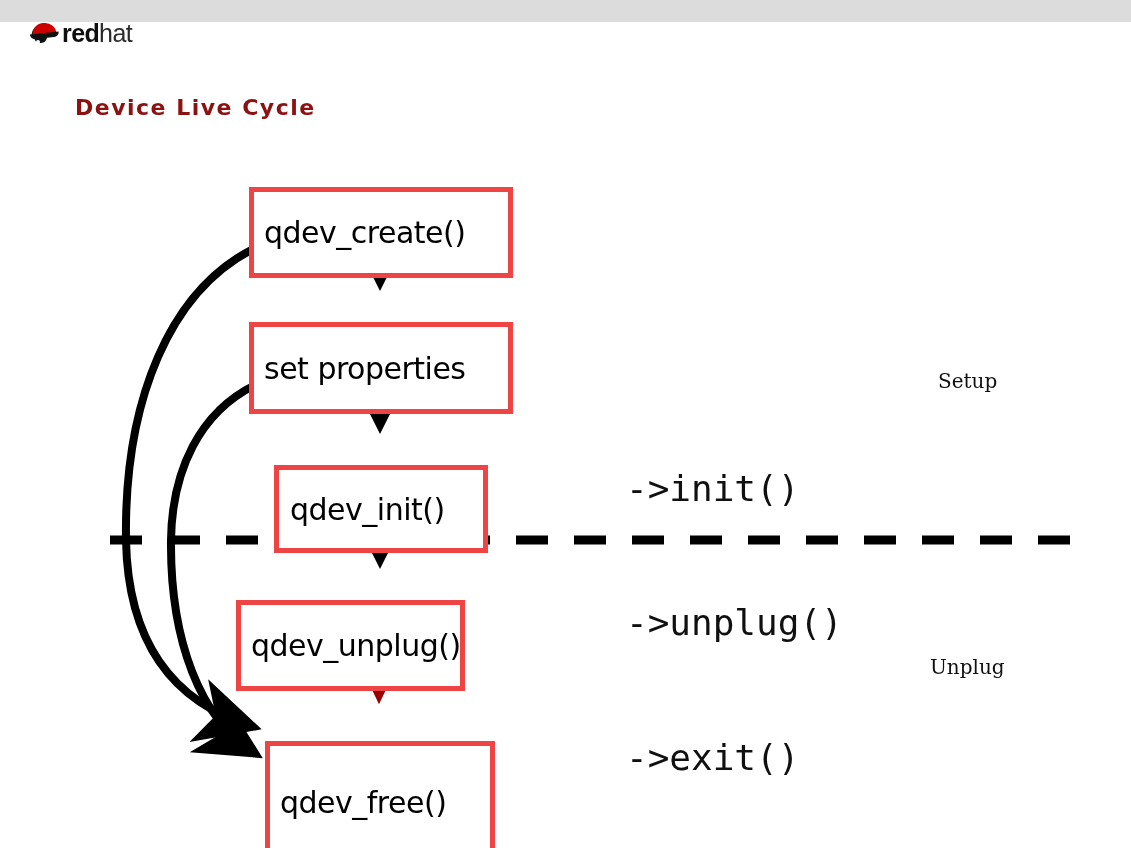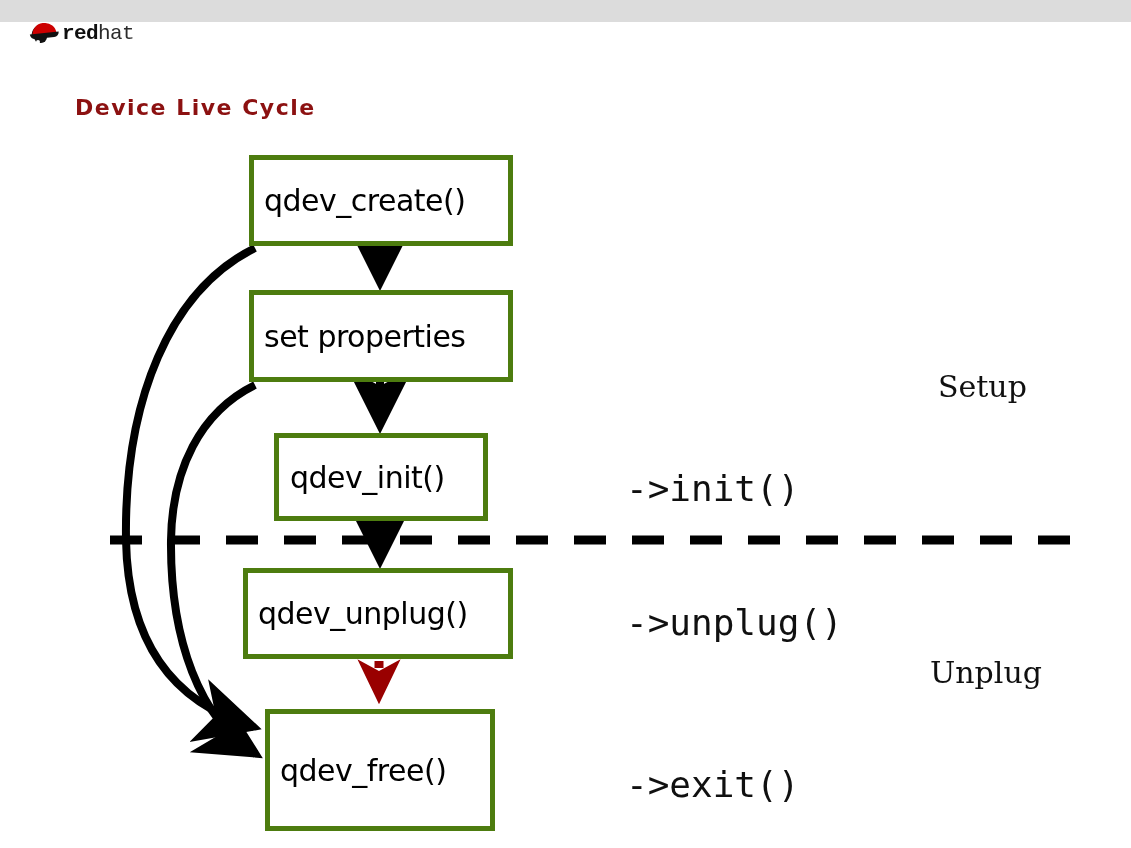--- a/index.html
+++ b/index.html
@@ -64,22 +64,22 @@
     border-radius: 0 0 6px 6px;
   }
   #logo .sm-dot {
     position: absolute;
     left: 6px; top: 19px;
     width: 4px; height: 4px;
     background: #ffffff;
     border-radius: 50%;
   }
   #logo .wordmark {
-    font-family: Liberation Mono, monospace;
-    font-size: 21px;
+    font-family: Liberation Sans, sans-serif;
+    font-size: 25px;
     line-height: 19px;
     letter-spacing: -0.6px;
     white-space: nowrap;
   }
   #logo .wm-red { font-weight: 700; color: #0f0f0f; }
   #logo .wm-hat { font-weight: 400; color: #2b2b2b; }
 
   
   #slide-title {
     position: absolute;
@@ -99,54 +99,55 @@
     left: 0; top: 0;
     width: 1131px;
     height: 848px;
   }
 
   
   .node {
     position: absolute;
     box-sizing: border-box;
     background: #ffffff;
-    border: 5px solid #4d7c0f;
+    border: 5px solid #ef4444;
     display: flex;
     align-items: center;
     justify-content: flex-start;
     font-family: "DejaVu Sans", sans-serif;
     font-size: 30px;
     color: #000000;
     padding-left: 10px;
     white-space: nowrap;
     letter-spacing: -0.5px;
+    margin-top: 32px;
   }
   #node-create   { left: 249px; top: 155px; width: 264px; height: 91px; }
   #node-props    { left: 249px; top: 290px; width: 264px; height: 92px; }
   #node-init     { left: 274px; top: 433px; width: 214px; height: 88px; padding-left: 11px; }
-  #node-unplug   { left: 243px; top: 568px; width: 270px; height: 91px; }
+  #node-unplug   { left: 236px; top: 568px; width: 229px; height: 91px; }
   #node-free     { left: 265px; top: 709px; width: 230px; height: 122px; }
 
   
   .callback {
     position: absolute;
     font-family: "DejaVu Sans Mono", monospace;
     font-size: 36px;
     color: #101010;
     white-space: nowrap;
     letter-spacing: 0px;
   }
   #cb-init   { left: 626px; top: 468px; }
   #cb-unplug { left: 626px; top: 602px; }
-  #cb-exit   { left: 626px; top: 764px; }
+  #cb-exit   { left: 626px; top: 737px; }
 
   .phase {
     position: absolute;
     font-family: "DejaVu Serif", serif;
-    font-size: 30px;
+    font-size: 20px;
     color: #101010;
     white-space: nowrap;
   }
   #ph-setup  { left: 938px; top: 369px; }
   #ph-unplug { left: 930px; top: 655px; text-align: center; }
 
   svg { display: block; }
 </style>
 </head>
 <body>

